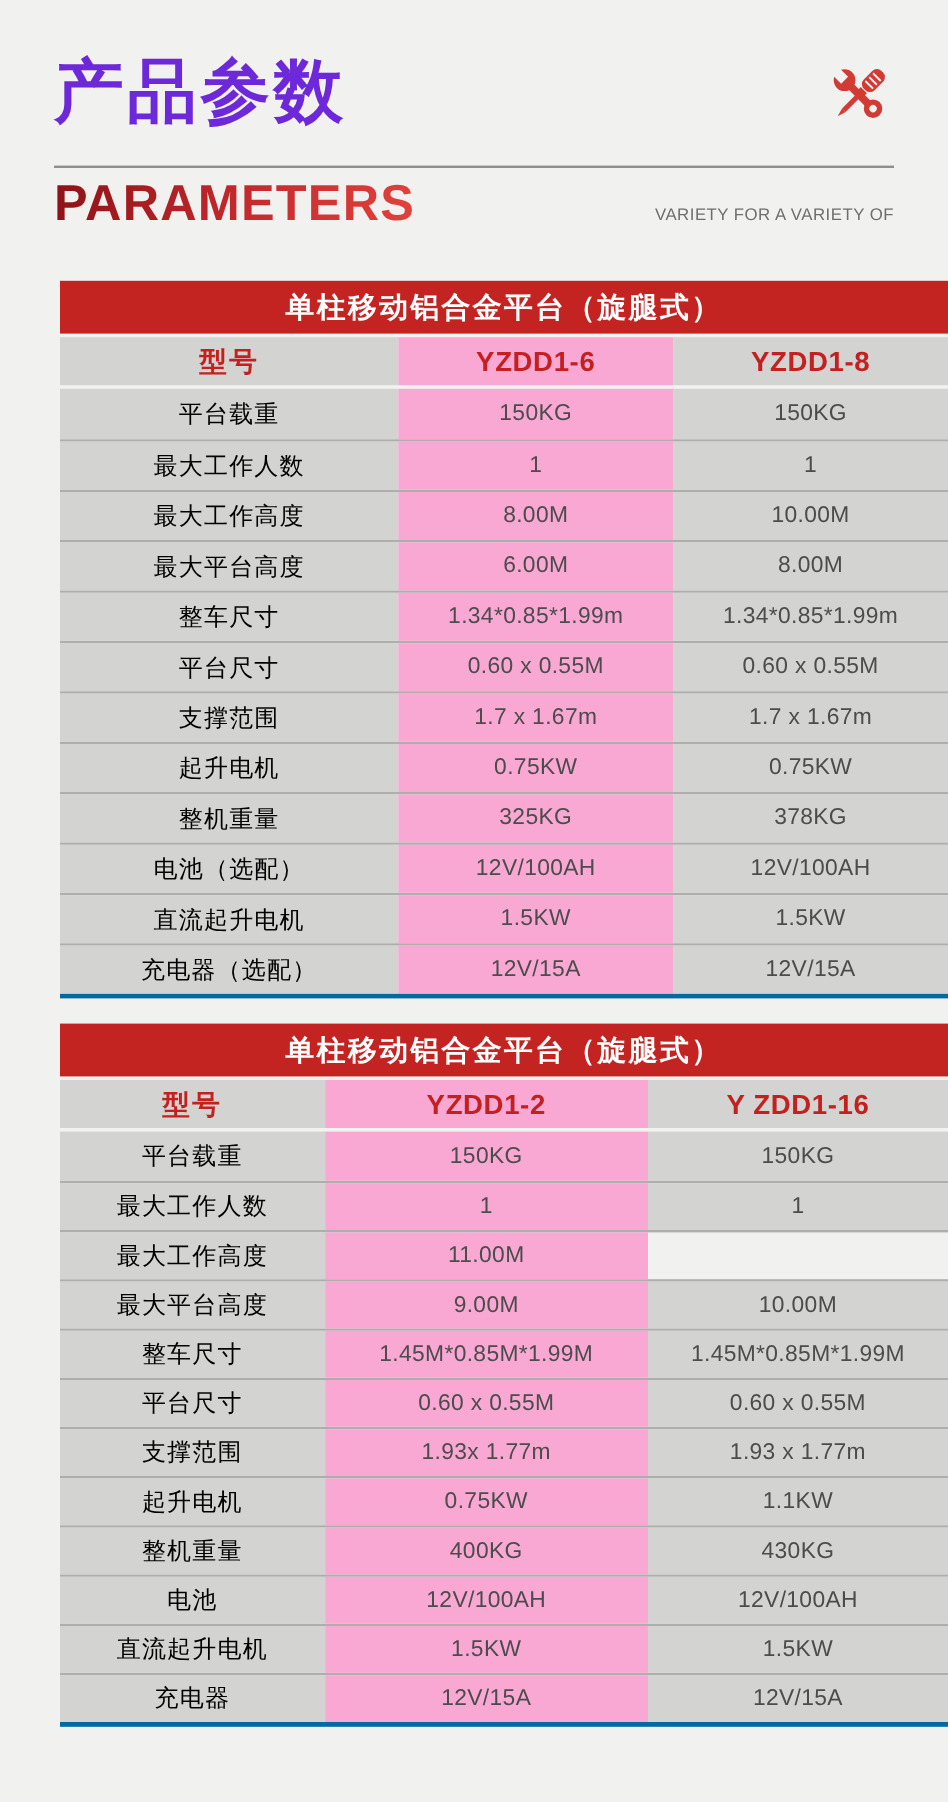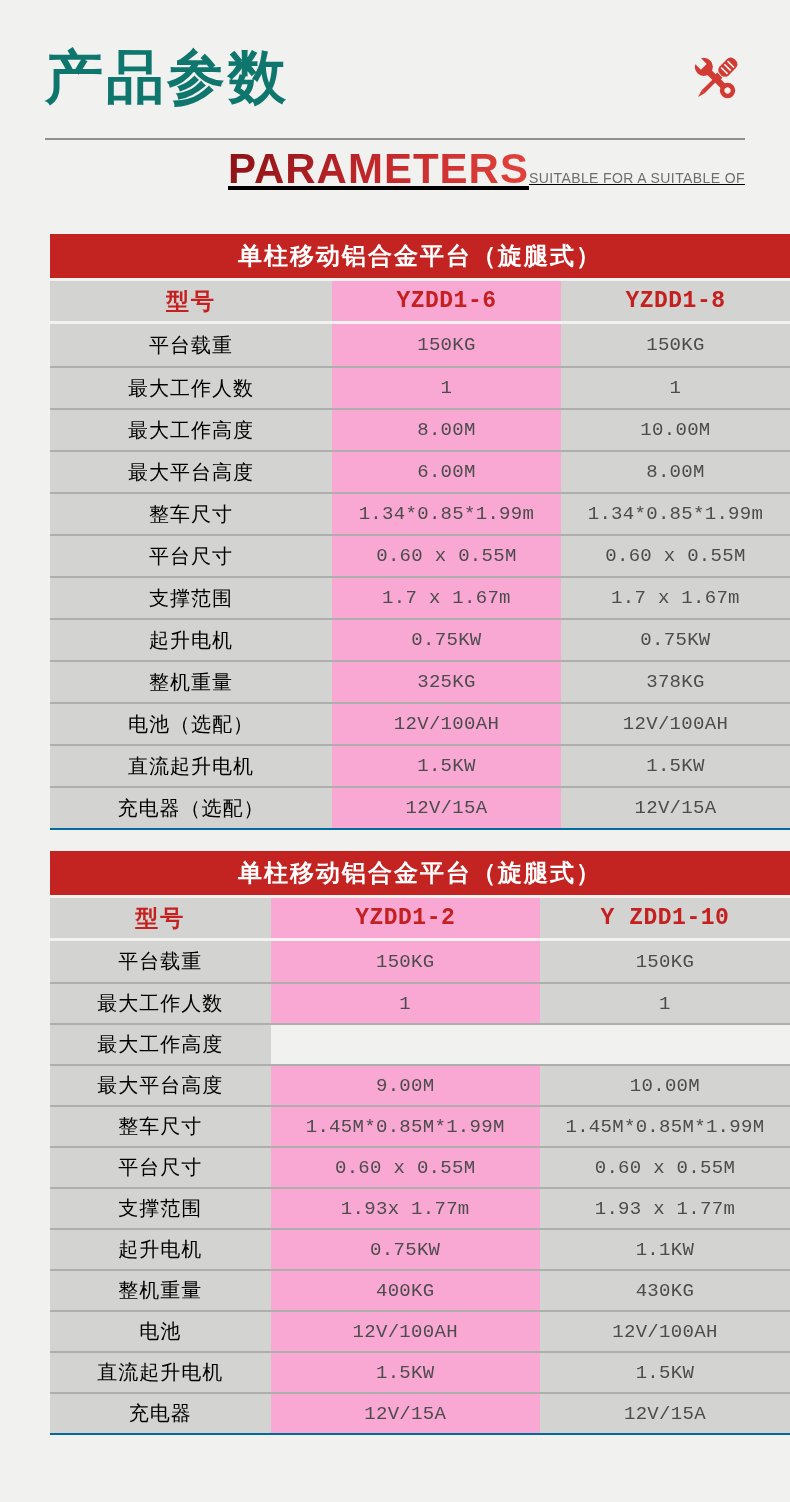--- a/index.html
+++ b/index.html
@@ -9,45 +9,45 @@
     font-family: "Liberation Sans", sans-serif;
     overflow: hidden;
   }
   .page { position: relative; width: 790px; height: 1502px; }
 
   
   header { padding: 46px 45px 0 45px; }
   .title-row { display: flex; justify-content: space-between; align-items: flex-start; height: 80px; }
   .page-title {
     margin: 0; font-size: 58px; line-height: 1.08; font-weight: 900;
-    color: #0f766e; letter-spacing: 3px;
+    color: #6d28d9; letter-spacing: 3px;
   }
   .tools-icon { width: 58px; height: 58px; margin-top: 4px; }
   .header-divider { border-bottom: 2px solid #8f8f8d; margin-top: 12px; }
-  .subtitle-row { display: flex; justify-content: flex-end; align-items: baseline; margin-top: 6px; text-decoration: underline; }
+  .subtitle-row { display: flex; justify-content: space-between; align-items: baseline; margin-top: 6px; }
   .page-subtitle {
     font-size: 42px; font-weight: 800; letter-spacing: 1px; line-height: 1.1;
     color: #b71f23;
     background: linear-gradient(100deg, #8c1216 0%, #c1272b 48%, #e2423c 100%);
     -webkit-background-clip: text; background-clip: text;
     -webkit-text-fill-color: transparent;
   }
   .header-tagline { font-size: 14px; color: #6e6e6e; letter-spacing: 0.4px; }
 
   
   .spec-table { margin-left: 50px; }
   .t1 { margin-top: 42px; }
   .t2 { margin-top: 21px; }
   .table-title {
     height: 44px; background: #c32321; color: #ffffff;
     font-size: 24px; font-weight: 700; letter-spacing: 2px;
     display: flex; align-items: center; justify-content: center;
     margin-bottom: 3px;
   }
-  .grid { border-bottom: 2px solid #0369a1; font-family: Liberation Mono, monospace; }
+  .grid { border-bottom: 4px solid #0369a1; }
   .row { display: grid; height: 42px; box-sizing: border-box; }
   .t1 .row { grid-template-columns: 38.1% 30.95% 30.95%; }
   .t2 .row { grid-template-columns: 29.8% 36.4% 33.8%; height: 41px; }
   .row.model-row { height: 43px; border-bottom: 3px solid #f2f2f0; }
   .row + .row { border-top: 2px solid #aeaeac; }
   .model-row + .row { border-top: none; }
 
   .cell { display: flex; align-items: center; justify-content: center; overflow: hidden; }
   .cell.side { background: #d3d3d1; }
   .cell.mid  { background: #f9a8d4; }
@@ -80,21 +80,21 @@
             <rect x="28" y="26" width="8" height="5"></rect>
             <rect x="29.7" y="31" width="4.6" height="21"></rect>
             <path d="M29.7 52h4.6L32 60z"></path>
           </g>
         </g>
       </svg>
     </div>
     <div class="header-divider"></div>
     <div class="subtitle-row">
       <div class="page-subtitle">PARAMETERS</div>
-      <div class="header-tagline">SUITABLE FOR A SUITABLE OF</div>
+      <div class="header-tagline">VARIETY FOR A VARIETY OF</div>
     </div>
   </header>
 
   <section class="spec-table t1">
     <div class="table-title">单柱移动铝合金平台（旋腿式）</div>
     <div class="grid">
       <div class="row model-row">
         <div class="cell side label-cell">型号</div>
         <div class="cell mid value-cell">YZDD1-6</div>
         <div class="cell side value-cell">YZDD1-8</div>
@@ -161,34 +161,35 @@
       </div>
     </div>
   </section>
 
   <section class="spec-table t2">
     <div class="table-title">单柱移动铝合金平台（旋腿式）</div>
     <div class="grid">
       <div class="row model-row">
         <div class="cell side label-cell">型号</div>
         <div class="cell mid value-cell">YZDD1-2</div>
-        <div class="cell side value-cell">Y ZDD1-10</div>
+        <div class="cell side value-cell">Y ZDD1-16</div>
       </div>
       <div class="row">
         <div class="cell side label-cell">平台载重</div>
         <div class="cell mid value-cell">150KG</div>
         <div class="cell side value-cell">150KG</div>
       </div>
       <div class="row">
         <div class="cell side label-cell">最大工作人数</div>
         <div class="cell mid value-cell">1</div>
         <div class="cell side value-cell">1</div>
       </div>
       <div class="row">
         <div class="cell side label-cell">最大工作高度</div>
+        <div class="cell mid value-cell">11.00M</div>
       </div>
       <div class="row">
         <div class="cell side label-cell">最大平台高度</div>
         <div class="cell mid value-cell">9.00M</div>
         <div class="cell side value-cell">10.00M</div>
       </div>
       <div class="row">
         <div class="cell side label-cell">整车尺寸</div>
         <div class="cell mid value-cell">1.45M*0.85M*1.99M</div>
         <div class="cell side value-cell">1.45M*0.85M*1.99M</div>

